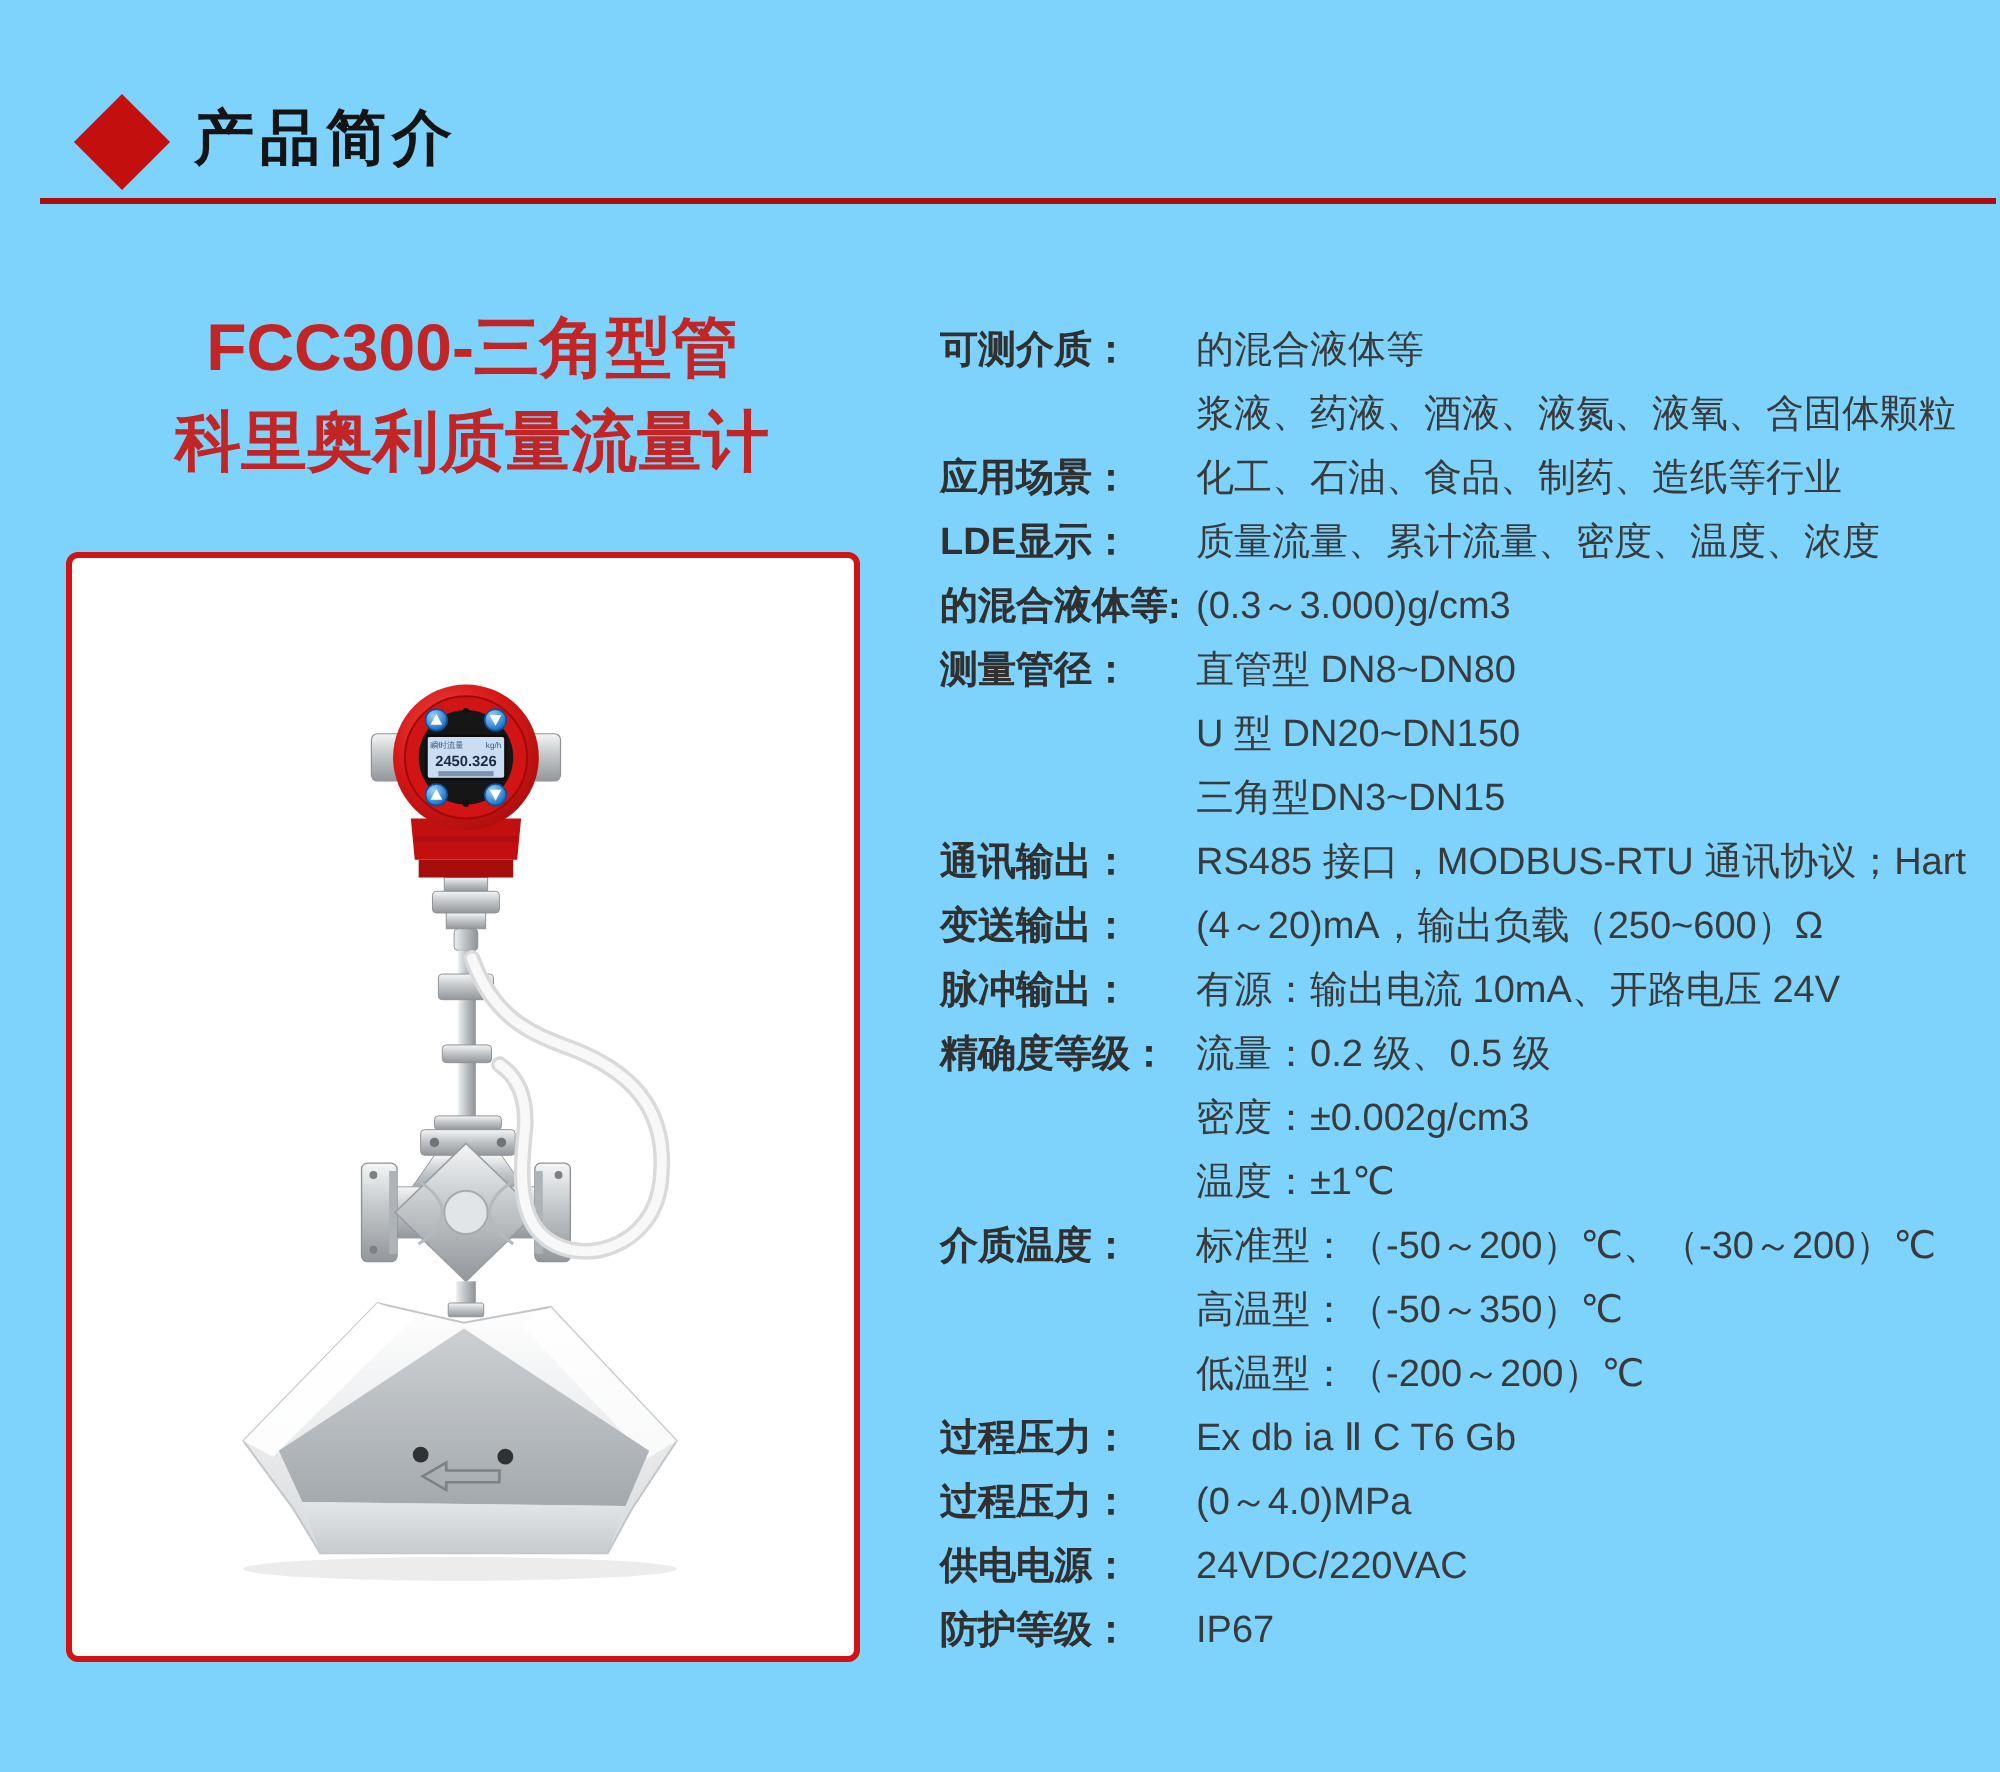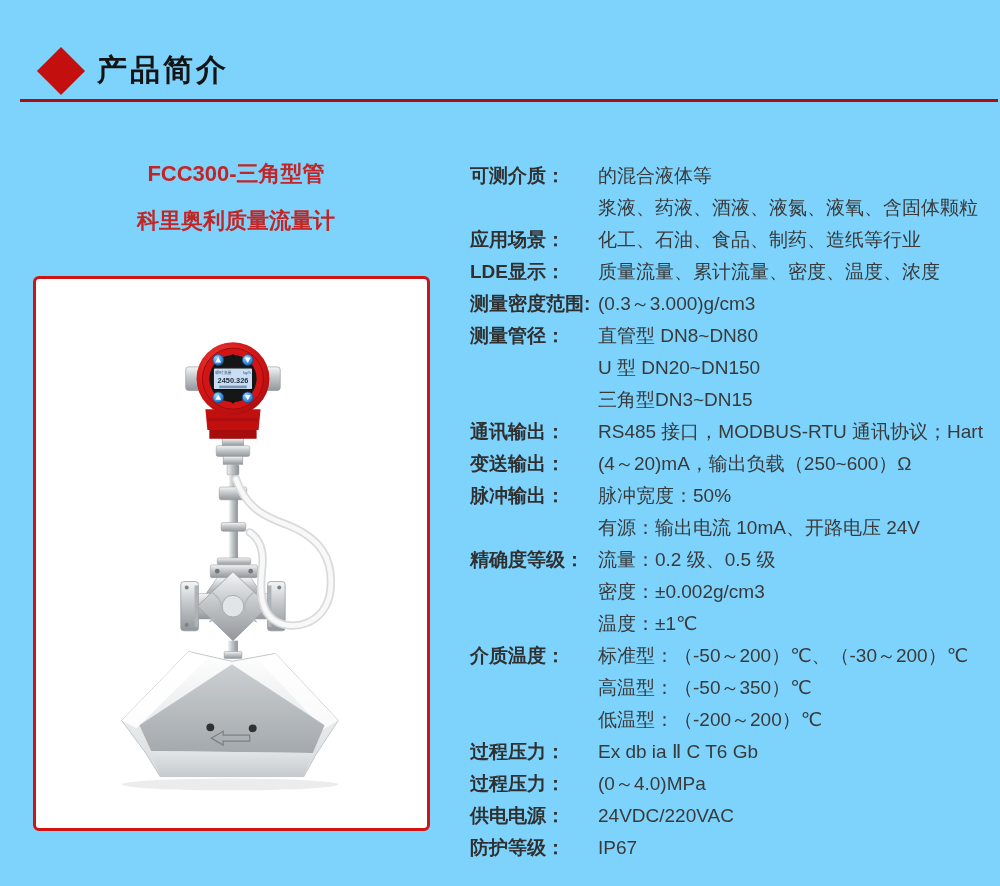--- a/index.html
+++ b/index.html
@@ -6,21 +6,21 @@
   .page{position:relative;width:1000px;height:886px;overflow:hidden;background:#7dd3fc;
         font-family:"Liberation Sans","DejaVu Sans",sans-serif;}
   
   .hdr-diamond{position:absolute;left:44px;top:54px;width:34px;height:34px;background:#c40f0f;
                transform:rotate(45deg);}
   .hdr-title{position:absolute;left:97px;top:48px;font-size:30px;font-weight:700;color:#141414;
              letter-spacing:3px;line-height:44px;}
   .hdr-rule{position:absolute;left:20px;top:99px;width:978px;height:3px;background:#ae0d0d;}
   
   .prod-title{position:absolute;left:52px;top:150px;width:368px;text-align:center;
-              color:#c22525;font-weight:700;font-size:22px;line-height:47px;}
+              color:#c22525;font-weight:700;font-size:33px;line-height:47px;}
   .figure{position:absolute;left:33px;top:276px;width:397px;height:555px;box-sizing:border-box;
           border:3px solid #d01313;border-radius:6px;background:#fff;}
   .figure svg{display:block;width:100%;height:100%;}
   
   .specs{position:absolute;left:470px;top:160px;width:520px;font-size:19px;color:#3a3a3a;}
   .spec-row{display:flex;align-items:flex-start;}
   .spec-label{flex:0 0 128px;font-weight:700;line-height:32px;white-space:nowrap;color:#303030;}
   .spec-lines{flex:1;}
   .spec-line{line-height:32px;white-space:nowrap;}
 </style>
@@ -177,21 +177,21 @@
           <div class="spec-line">化工、石油、食品、制药、造纸等行业</div>
         </div>
       </div>
       <div class="spec-row">
         <div class="spec-label">LDE显示：</div>
         <div class="spec-lines">
           <div class="spec-line">质量流量、累计流量、密度、温度、浓度</div>
         </div>
       </div>
       <div class="spec-row">
-        <div class="spec-label">测量密度范围:</div>
+        <div class="spec-label">的混合液体等:</div>
         <div class="spec-lines">
           <div class="spec-line">(0.3～3.000)g/cm3</div>
         </div>
       </div>
       <div class="spec-row">
         <div class="spec-label">测量管径：</div>
         <div class="spec-lines">
           <div class="spec-line">直管型 DN8~DN80</div>
           <div class="spec-line">U 型 DN20~DN150</div>
           <div class="spec-line">三角型DN3~DN15</div>
@@ -205,21 +205,20 @@
       </div>
       <div class="spec-row">
         <div class="spec-label">变送输出：</div>
         <div class="spec-lines">
           <div class="spec-line">(4～20)mA，输出负载（250~600）Ω</div>
         </div>
       </div>
       <div class="spec-row">
         <div class="spec-label">脉冲输出：</div>
         <div class="spec-lines">
-          <div class="spec-line">脉冲宽度：50%</div>
           <div class="spec-line">有源：输出电流 10mA、开路电压 24V</div>
         </div>
       </div>
       <div class="spec-row">
         <div class="spec-label">精确度等级：</div>
         <div class="spec-lines">
           <div class="spec-line">流量：0.2 级、0.5 级</div>
           <div class="spec-line">密度：±0.002g/cm3</div>
           <div class="spec-line">温度：±1℃</div>
         </div>

